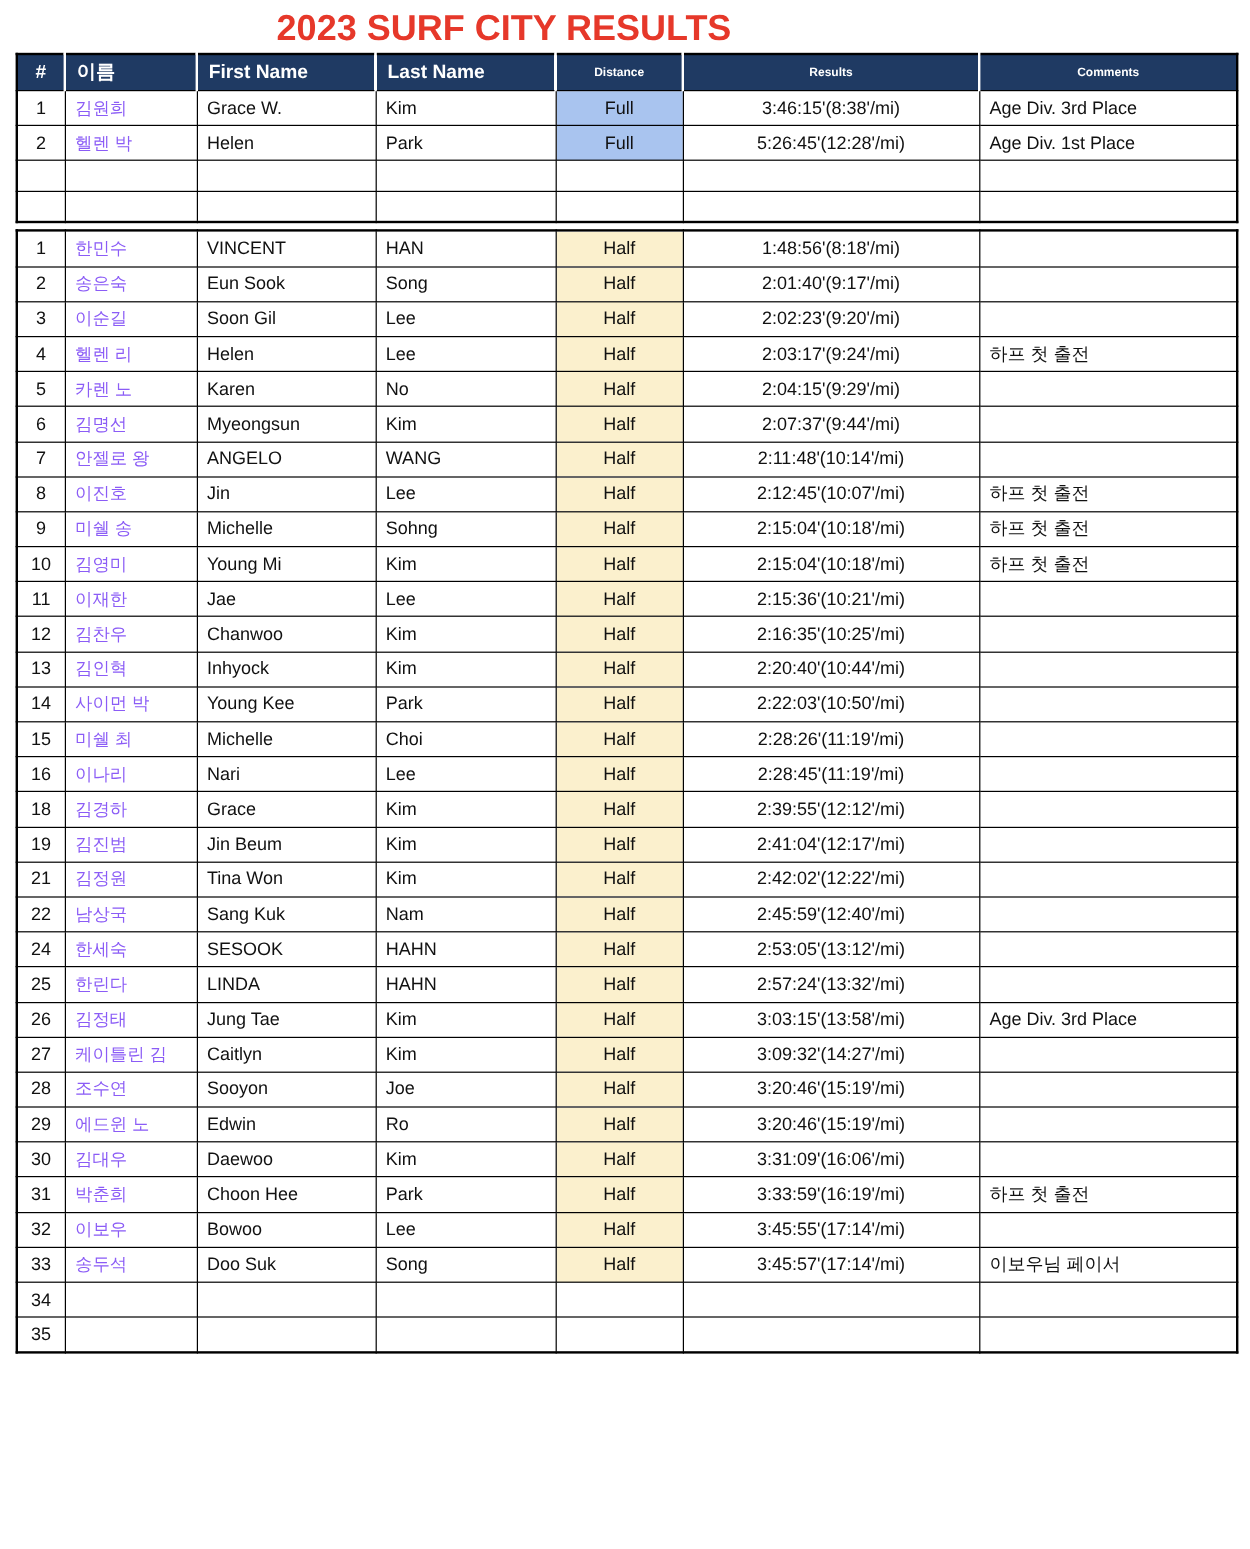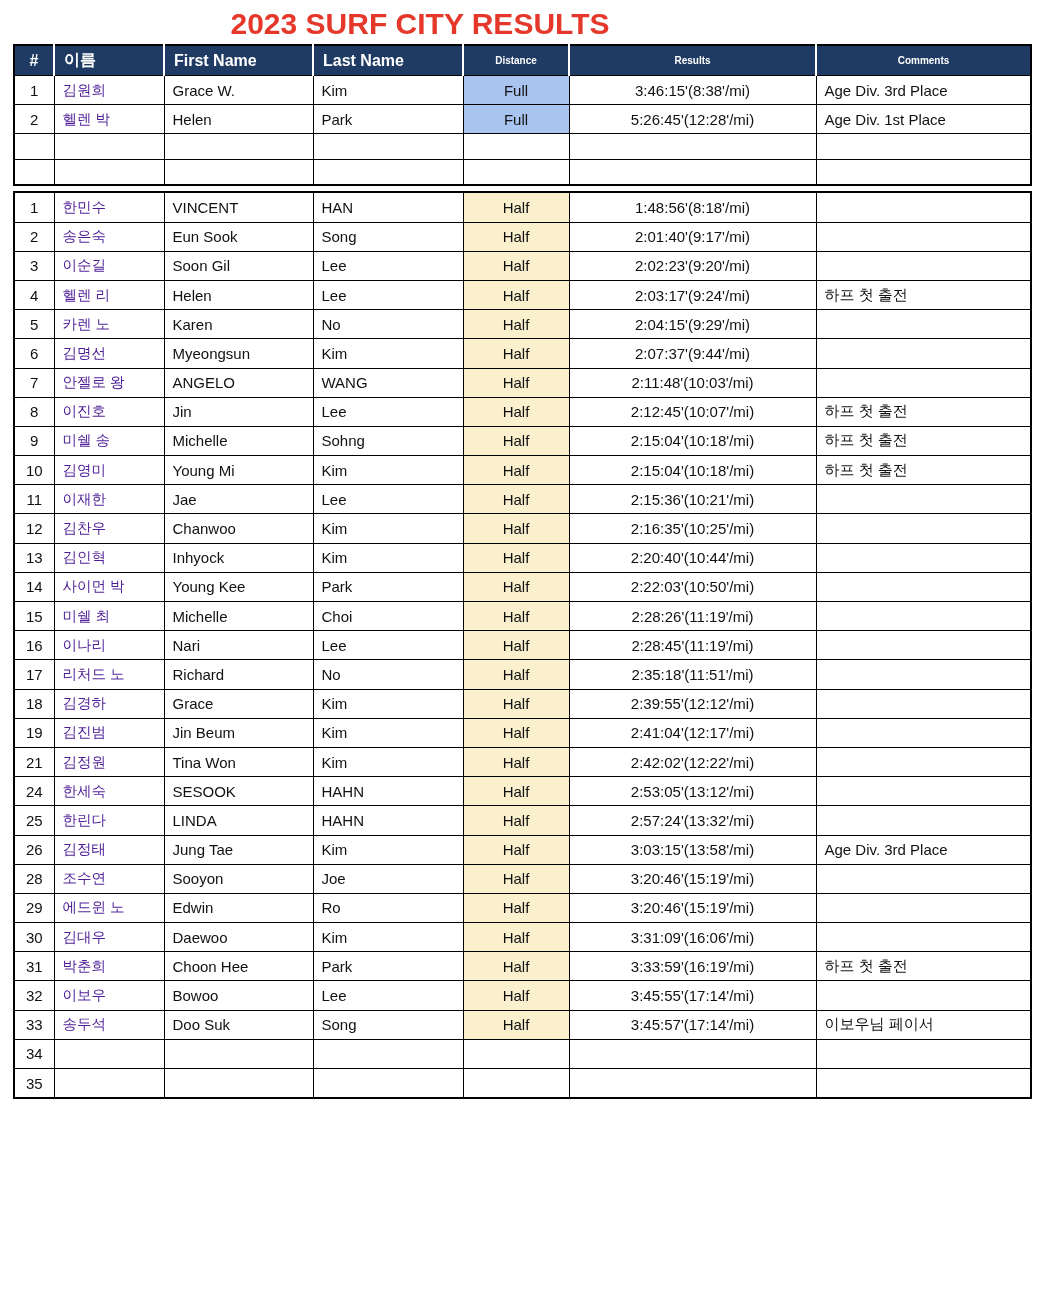--- a/index.html
+++ b/index.html
@@ -48,21 +48,21 @@
   th.c-num, th.c-dist, th.c-res, th.c-com { text-align: center; }
 
   td {
     border: 1px solid #000;
     height: 28.2px;
     font-size: 15px;
     color: #111;
   }
   td.c-num { text-align: center; }
   td.c-kr, td.c-first, td.c-last, td.c-com { text-align: left; padding-left: 8px; }
-  td.c-kr { font-size: 14.5px; color: #4c1d95; }
+  td.c-kr { font-size: 14.5px; color: #8b5cf6; }
   td.c-dist, td.c-res { text-align: center; }
   td.hl-full { background: var(--blue, #A9C4EF); }
   td.hl-half { background: var(--cream, #FBF0CD); }
   tr.sep td { height: 24.5px; }
 </style>
 </head>
 <body>
 
 <div class="page">
 
@@ -195,21 +195,21 @@
           <td class="c-dist hl-half">Half</td>
           <td class="c-res">2:07:37'(9:44'/mi)</td>
           <td class="c-com"></td>
         </tr>
         <tr>
           <td class="c-num">7</td>
           <td class="c-kr">안젤로 왕</td>
           <td class="c-first">ANGELO</td>
           <td class="c-last">WANG</td>
           <td class="c-dist hl-half">Half</td>
-          <td class="c-res">2:11:48'(10:03'/mi)</td>
+          <td class="c-res">2:11:48'(10:14'/mi)</td>
           <td class="c-com"></td>
         </tr>
         <tr>
           <td class="c-num">8</td>
           <td class="c-kr">이진호</td>
           <td class="c-first">Jin</td>
           <td class="c-last">Lee</td>
           <td class="c-dist hl-half">Half</td>
           <td class="c-res">2:12:45'(10:07'/mi)</td>
           <td class="c-com">하프 첫 출전</td>
@@ -280,29 +280,20 @@
         <tr>
           <td class="c-num">16</td>
           <td class="c-kr">이나리</td>
           <td class="c-first">Nari</td>
           <td class="c-last">Lee</td>
           <td class="c-dist hl-half">Half</td>
           <td class="c-res">2:28:45'(11:19'/mi)</td>
           <td class="c-com"></td>
         </tr>
         <tr>
-          <td class="c-num">17</td>
-          <td class="c-kr">리처드 노</td>
-          <td class="c-first">Richard</td>
-          <td class="c-last">No</td>
-          <td class="c-dist hl-half">Half</td>
-          <td class="c-res">2:35:18'(11:51'/mi)</td>
-          <td class="c-com"></td>
-        </tr>
-        <tr>
           <td class="c-num">18</td>
           <td class="c-kr">김경하</td>
           <td class="c-first">Grace</td>
           <td class="c-last">Kim</td>
           <td class="c-dist hl-half">Half</td>
           <td class="c-res">2:39:55'(12:12'/mi)</td>
           <td class="c-com"></td>
         </tr>
         <tr>
           <td class="c-num">19</td>
@@ -313,20 +304,29 @@
           <td class="c-res">2:41:04'(12:17'/mi)</td>
           <td class="c-com"></td>
         </tr>
         <tr>
           <td class="c-num">21</td>
           <td class="c-kr">김정원</td>
           <td class="c-first">Tina Won</td>
           <td class="c-last">Kim</td>
           <td class="c-dist hl-half">Half</td>
           <td class="c-res">2:42:02'(12:22'/mi)</td>
+          <td class="c-com"></td>
+        </tr>
+        <tr>
+          <td class="c-num">22</td>
+          <td class="c-kr">남상국</td>
+          <td class="c-first">Sang Kuk</td>
+          <td class="c-last">Nam</td>
+          <td class="c-dist hl-half">Half</td>
+          <td class="c-res">2:45:59'(12:40'/mi)</td>
           <td class="c-com"></td>
         </tr>
         <tr>
           <td class="c-num">24</td>
           <td class="c-kr">한세숙</td>
           <td class="c-first">SESOOK</td>
           <td class="c-last">HAHN</td>
           <td class="c-dist hl-half">Half</td>
           <td class="c-res">2:53:05'(13:12'/mi)</td>
           <td class="c-com"></td>
@@ -341,20 +341,29 @@
           <td class="c-com"></td>
         </tr>
         <tr>
           <td class="c-num">26</td>
           <td class="c-kr">김정태</td>
           <td class="c-first">Jung Tae</td>
           <td class="c-last">Kim</td>
           <td class="c-dist hl-half">Half</td>
           <td class="c-res">3:03:15'(13:58'/mi)</td>
           <td class="c-com">Age Div. 3rd Place</td>
+        </tr>
+        <tr>
+          <td class="c-num">27</td>
+          <td class="c-kr">케이틀린 김</td>
+          <td class="c-first">Caitlyn</td>
+          <td class="c-last">Kim</td>
+          <td class="c-dist hl-half">Half</td>
+          <td class="c-res">3:09:32'(14:27'/mi)</td>
+          <td class="c-com"></td>
         </tr>
         <tr>
           <td class="c-num">28</td>
           <td class="c-kr">조수연</td>
           <td class="c-first">Sooyon</td>
           <td class="c-last">Joe</td>
           <td class="c-dist hl-half">Half</td>
           <td class="c-res">3:20:46'(15:19'/mi)</td>
           <td class="c-com"></td>
         </tr>

